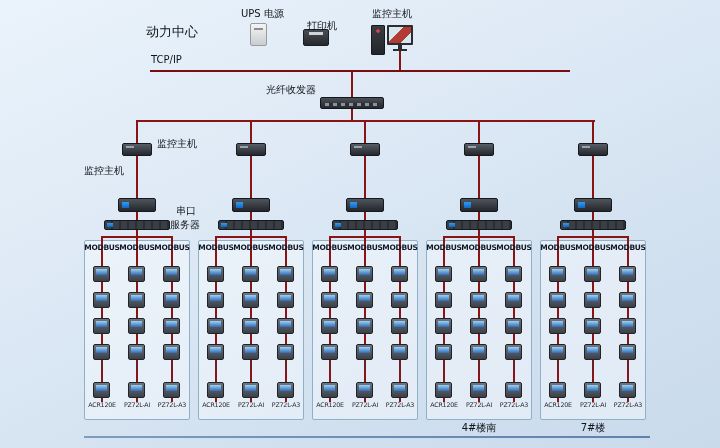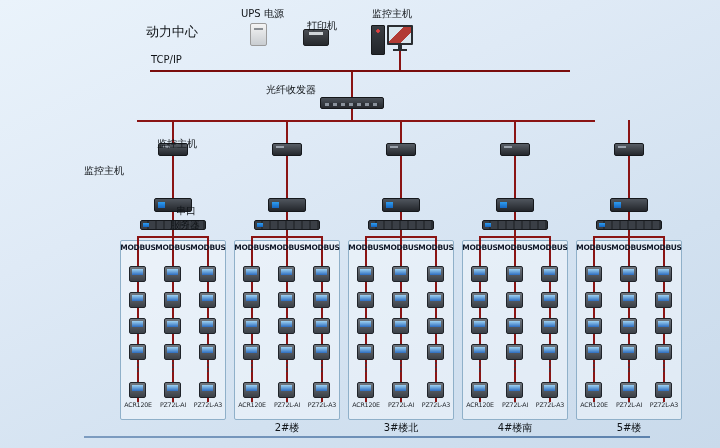--- a/index.html
+++ b/index.html
@@ -26,21 +26,21 @@
        background:radial-gradient(circle at 6px 5px,#e04040 0 1.5px,transparent 2px),
                   linear-gradient(#3a3e44,#22252a);}
   .monitor{width:22px;height:16px;border:2px solid #2a2d31;border-radius:1px;
        background:linear-gradient(135deg,#d8e6ee 0 38%,#b23b34 38% 72%,#d8e6ee 72%);}
   .mstand{width:4px;height:4px;background:#2a2d31;}
   .mbase{width:14px;height:2px;background:#2a2d31;}
   .switch{width:62px;height:10px;border:1px solid #141619;border-radius:2px;
        background:repeating-linear-gradient(90deg,#8a929c 0 4px,#2c3036 4px 8px) 4px 5px/54px 3px no-repeat,
                   linear-gradient(#4a5058,#26292e);}
   
-  .branch{position:absolute;top:120px;width:106px;height:320px;z-index:2;margin-left:36px;}
+  .branch{position:absolute;top:120px;width:106px;height:320px;z-index:2;}
   .transceiver{left:38px;top:23px;width:28px;height:11px;border:1px solid #15181c;border-radius:2px;
        background:linear-gradient(#9aa2ac,#9aa2ac) 3px 2px/8px 2px no-repeat,
                   linear-gradient(#585e66,#24272c);}
   .srv{left:34px;top:78px;width:36px;height:12px;border:1px solid #15181c;border-radius:2px;
        background:linear-gradient(#2e9df0,#1565c0) 3px 3px/7px 6px no-repeat,
                   linear-gradient(#50565e,#23262b);}
   .rack{left:20px;top:100px;width:64px;height:8px;border:1px solid #15181c;border-radius:2px;
        background:linear-gradient(#2e9df0,#1565c0) 2px 2px/6px 4px no-repeat,
                   repeating-linear-gradient(90deg,#3a3f46 0 6px,#2a2e33 6px 8px);}
   .panel{position:absolute;left:0;top:120px;width:104px;height:178px;border:1px solid #8fb0c9;
@@ -165,21 +165,20 @@
     <div class="line v" style="left:87px;top:116px;height:166px"></div>
     <div class="buslbl" style="left:70px">MODBUS</div>
     <div class="meter" style="left:79px;top:146px"></div>
     <div class="meter" style="left:79px;top:172px"></div>
     <div class="meter" style="left:79px;top:198px"></div>
     <div class="meter" style="left:79px;top:224px"></div>
     <div class="dots" style="left:70px;top:242px">⋮</div>
     <div class="meter" style="left:79px;top:262px"></div>
     <div class="modlbl" style="left:70px">PZ72L-A3</div>
 
-    <div class="gname">2#楼</div>
   </div>
 
   <div class="branch" style="left: 312px;">
     <div class="line v" style="left:52px;top:0;height:23px"></div>
     <div class="dev transceiver"></div>
     <div class="line v" style="left:52px;top:36px;height:42px"></div>
     <div class="dev srv"></div>
     <div class="line v" style="left:52px;top:92px;height:8px"></div>
     <div class="dev rack"></div>
     <div class="line v" style="left:52px;top:110px;height:6px"></div>
@@ -209,21 +208,20 @@
     <div class="line v" style="left:87px;top:116px;height:166px"></div>
     <div class="buslbl" style="left:70px">MODBUS</div>
     <div class="meter" style="left:79px;top:146px"></div>
     <div class="meter" style="left:79px;top:172px"></div>
     <div class="meter" style="left:79px;top:198px"></div>
     <div class="meter" style="left:79px;top:224px"></div>
     <div class="dots" style="left:70px;top:242px">⋮</div>
     <div class="meter" style="left:79px;top:262px"></div>
     <div class="modlbl" style="left:70px">PZ72L-A3</div>
 
-    <div class="gname">3#楼北</div>
   </div>
 
   <div class="branch" style="left: 426px;">
     <div class="line v" style="left:52px;top:0;height:23px"></div>
     <div class="dev transceiver"></div>
     <div class="line v" style="left:52px;top:36px;height:42px"></div>
     <div class="dev srv"></div>
     <div class="line v" style="left:52px;top:92px;height:8px"></div>
     <div class="dev rack"></div>
     <div class="line v" style="left:52px;top:110px;height:6px"></div>
@@ -297,18 +295,18 @@
     <div class="line v" style="left:87px;top:116px;height:166px"></div>
     <div class="buslbl" style="left:70px">MODBUS</div>
     <div class="meter" style="left:79px;top:146px"></div>
     <div class="meter" style="left:79px;top:172px"></div>
     <div class="meter" style="left:79px;top:198px"></div>
     <div class="meter" style="left:79px;top:224px"></div>
     <div class="dots" style="left:70px;top:242px">⋮</div>
     <div class="meter" style="left:79px;top:262px"></div>
     <div class="modlbl" style="left:70px">PZ72L-A3</div>
 
-    <div class="gname">5#楼</div>
+    <div class="gname">7#楼</div>
   </div>
 </div>
 
   <div class="baseline" style="left:84px;top:436px;width:566px"></div>
 </div>
 
 </body></html>

